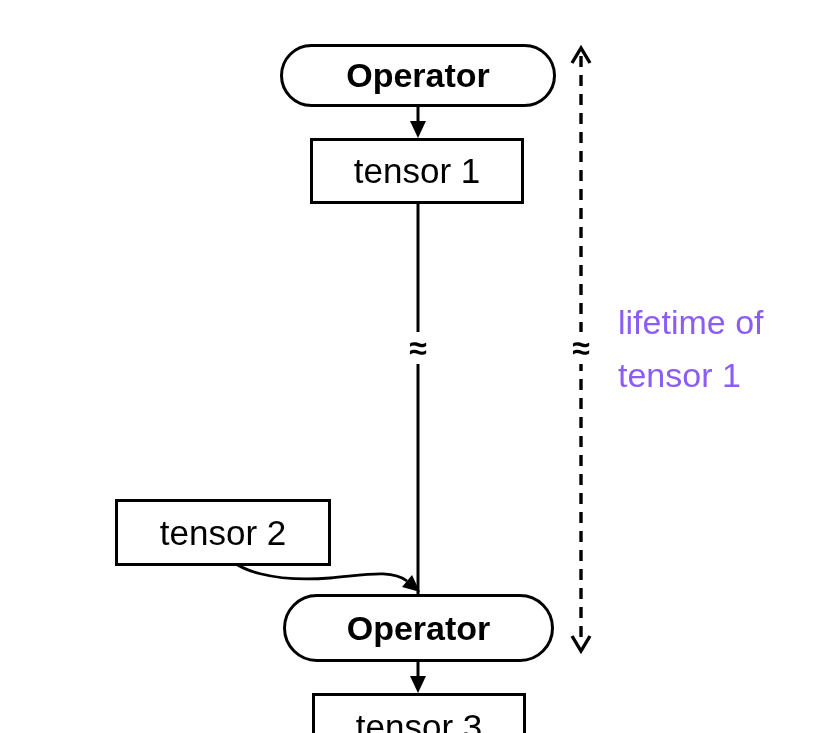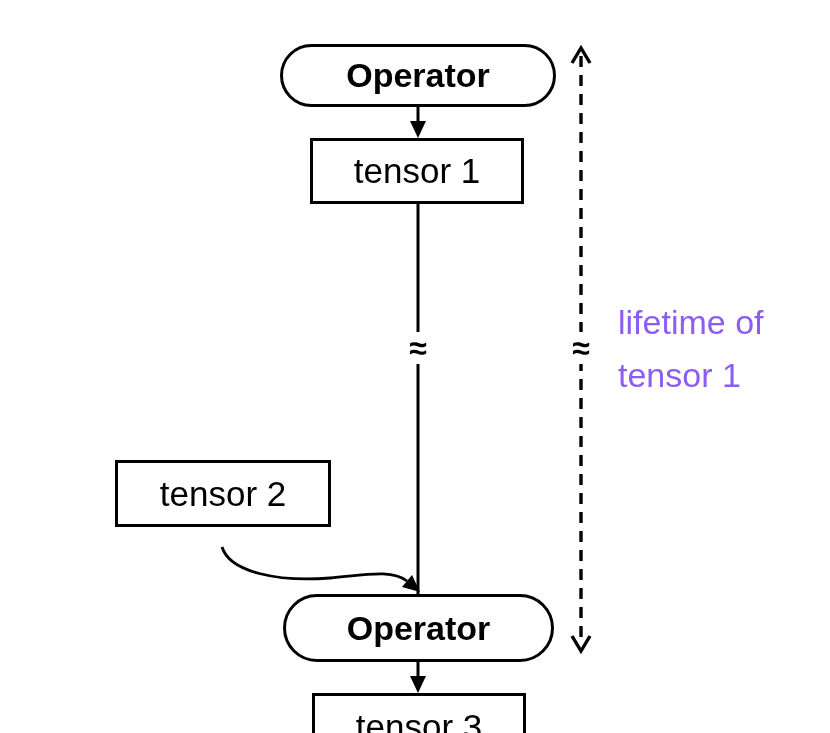--- a/index.html
+++ b/index.html
@@ -87,21 +87,21 @@
   </svg>
 
   <div class="node pill" style="left:280px; top:8px; width:276px; height:63px;">
     <span>Operator</span>
   </div>
 
   <div class="node rect" style="left:310px; top:102px; width:214px; height:66px;">
     <span>tensor 1</span>
   </div>
 
-  <div class="node rect" style="left:115px; top:424px; width:216px; height:67px;">
+  <div class="node rect" style="left:115px; top:463px; width:216px; height:67px;">
     <span>tensor 2</span>
   </div>
 
   <div class="node pill" style="left:283px; top:558px; width:271px; height:68px;">
     <span>Operator</span>
   </div>
 
   <div class="node rect" style="left:312px; top:657px; width:214px; height:67px;">
     <span>tensor 3</span>
   </div>

